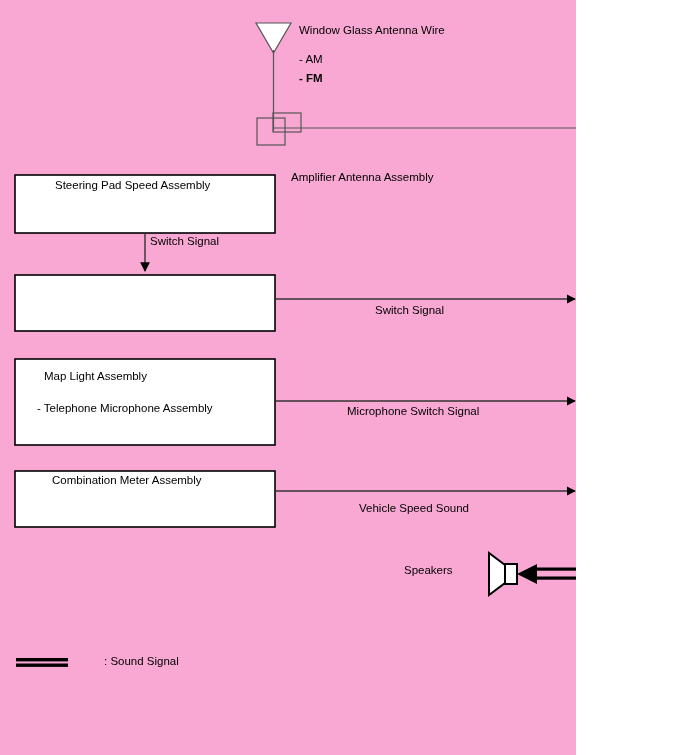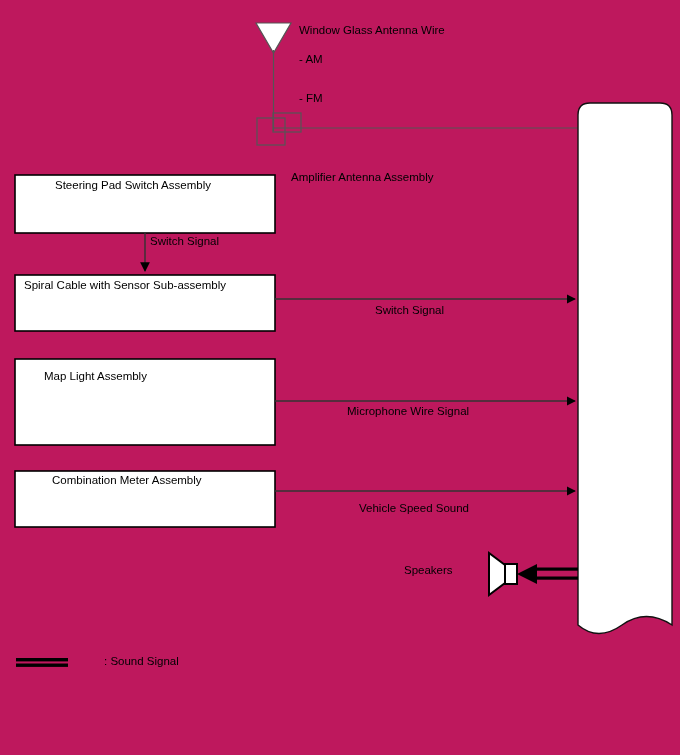--- a/index.html
+++ b/index.html
@@ -7,23 +7,23 @@
     margin: 0;
     padding: 0;
     background: #ffffff;
   }
   body {
     font-family: "Liberation Sans", sans-serif;
     color: #000000;
   }
   #diagram-root {
     position: relative;
-    width: 680px;
+    width: 576px;
     height: 755px;
-    background: #be185d;
+    background: #f9a8d4;
     overflow: hidden;
   }
   #diagram-svg {
     position: absolute;
     left: 0;
     top: 0;
     width: 688px;
     height: 755px;
   }
   .lbl {
@@ -107,36 +107,36 @@
     <g>
       <rect x="16" y="658" width="52" height="3.4" fill="#000000"></rect>
       <rect x="16" y="663.5" width="52" height="3.4" fill="#000000"></rect>
     </g>
   </svg>
 
   <div class="lbl" style="left:299px; top:24px;">Window Glass Antenna Wire</div>
 
   <div class="lbl" style="left:299px; top:53px;">- AM</div>
 
-  <div class="lbl" style="left:299px; top:92px;">- FM</div>
+  <div class="lbl" style="left:299px; top:72px;font-weight:bold;">- FM</div>
 
   <div class="lbl" style="left:291px; top:134px;margin-top:37px;">Amplifier Antenna Assembly</div>
 
-  <div class="lbl" style="left:55px; top:179px;">Steering Pad Switch Assembly</div>
+  <div class="lbl" style="left:55px; top:179px;">Steering Pad Speed Assembly</div>
 
   <div class="lbl" style="left:150px; top:235px;">Switch Signal</div>
 
-  <div class="lbl" style="left:24px; top:279px;">Spiral Cable with Sensor Sub-assembly</div>
 
   <div class="lbl" style="left:375px; top:304px;">Switch Signal</div>
 
   <div class="lbl" style="left:44px; top:363px;margin-top:7px;">Map Light Assembly</div>
 
+  <div class="lbl" style="left:37px; top:402px;">- Telephone Microphone Assembly</div>
 
-  <div class="lbl" style="left:347px; top:405px;">Microphone Wire Signal</div>
+  <div class="lbl" style="left:347px; top:405px;">Microphone Switch Signal</div>
 
   <div class="lbl" style="left:52px; top:474px;">Combination Meter Assembly</div>
 
   <div class="lbl" style="left:359px; top:502px;">Vehicle Speed Sound</div>
 
 
   <div class="lbl" style="left:404px; top:564px;">Speakers</div>
 
   <div class="lbl" style="left:72px; top:655px;margin-left:32px;">: Sound Signal</div>
 

